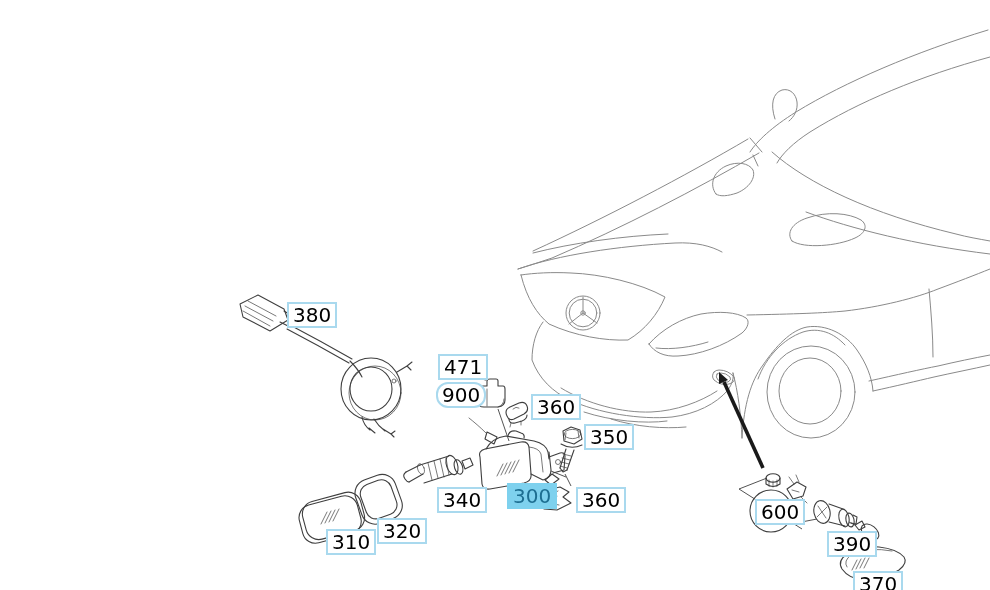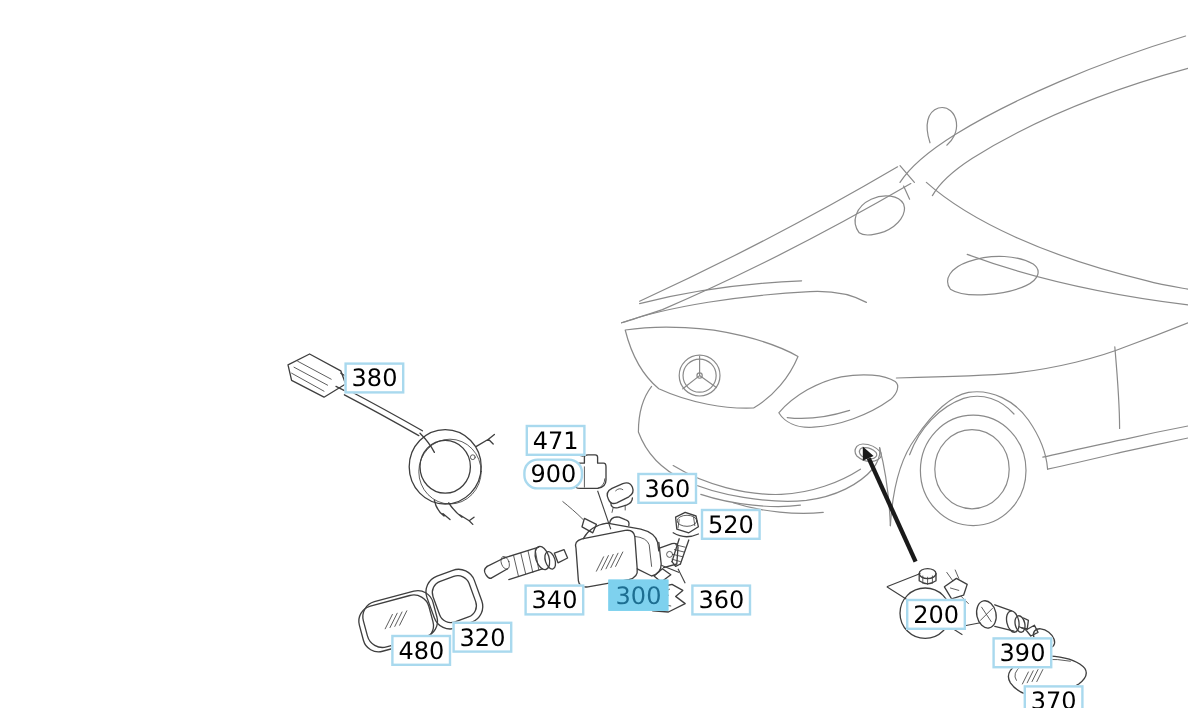--- a/index.html
+++ b/index.html
@@ -189,24 +189,24 @@
       <path class="thin" d="M857,560 L852,570 M861,559 L856,569 M865,558 L860,568 M869,558 L864,568"></path>
     </g>
 
   </svg>
 
   <div>
       <div class="plabel" style="left: 287px; top: 302px;">380</div>
       <div class="plabel" style="left: 438px; top: 354px;">471</div>
       <div class="plabel" style="left: 436px; top: 382px; border-radius: 12px;">900</div>
       <div class="plabel" style="left: 531px; top: 394px;">360</div>
-      <div class="plabel" style="left: 584px; top: 424px;">520</div>
+      <div class="plabel" style="left: 584px; top: 424px;">350</div>
       <div class="plabel highlight" style="left: 489px; top: 483px;">300</div>
       <div class="plabel" style="left: 437px; top: 487px;">340</div>
       <div class="plabel" style="left: 576px; top: 487px;">360</div>
       <div class="plabel" style="left: 377px; top: 518px;">320</div>
-      <div class="plabel" style="left: 326px; top: 529px;">480</div>
-      <div class="plabel" style="left: 755px; top: 499px;">200</div>
+      <div class="plabel" style="left: 326px; top: 529px;">310</div>
+      <div class="plabel" style="left: 755px; top: 499px;">600</div>
       <div class="plabel" style="left: 827px; top: 531px;">390</div>
       <div class="plabel" style="left: 853px; top: 571px;">370</div>
     </div>
 
 </div>
 
 </body></html>

